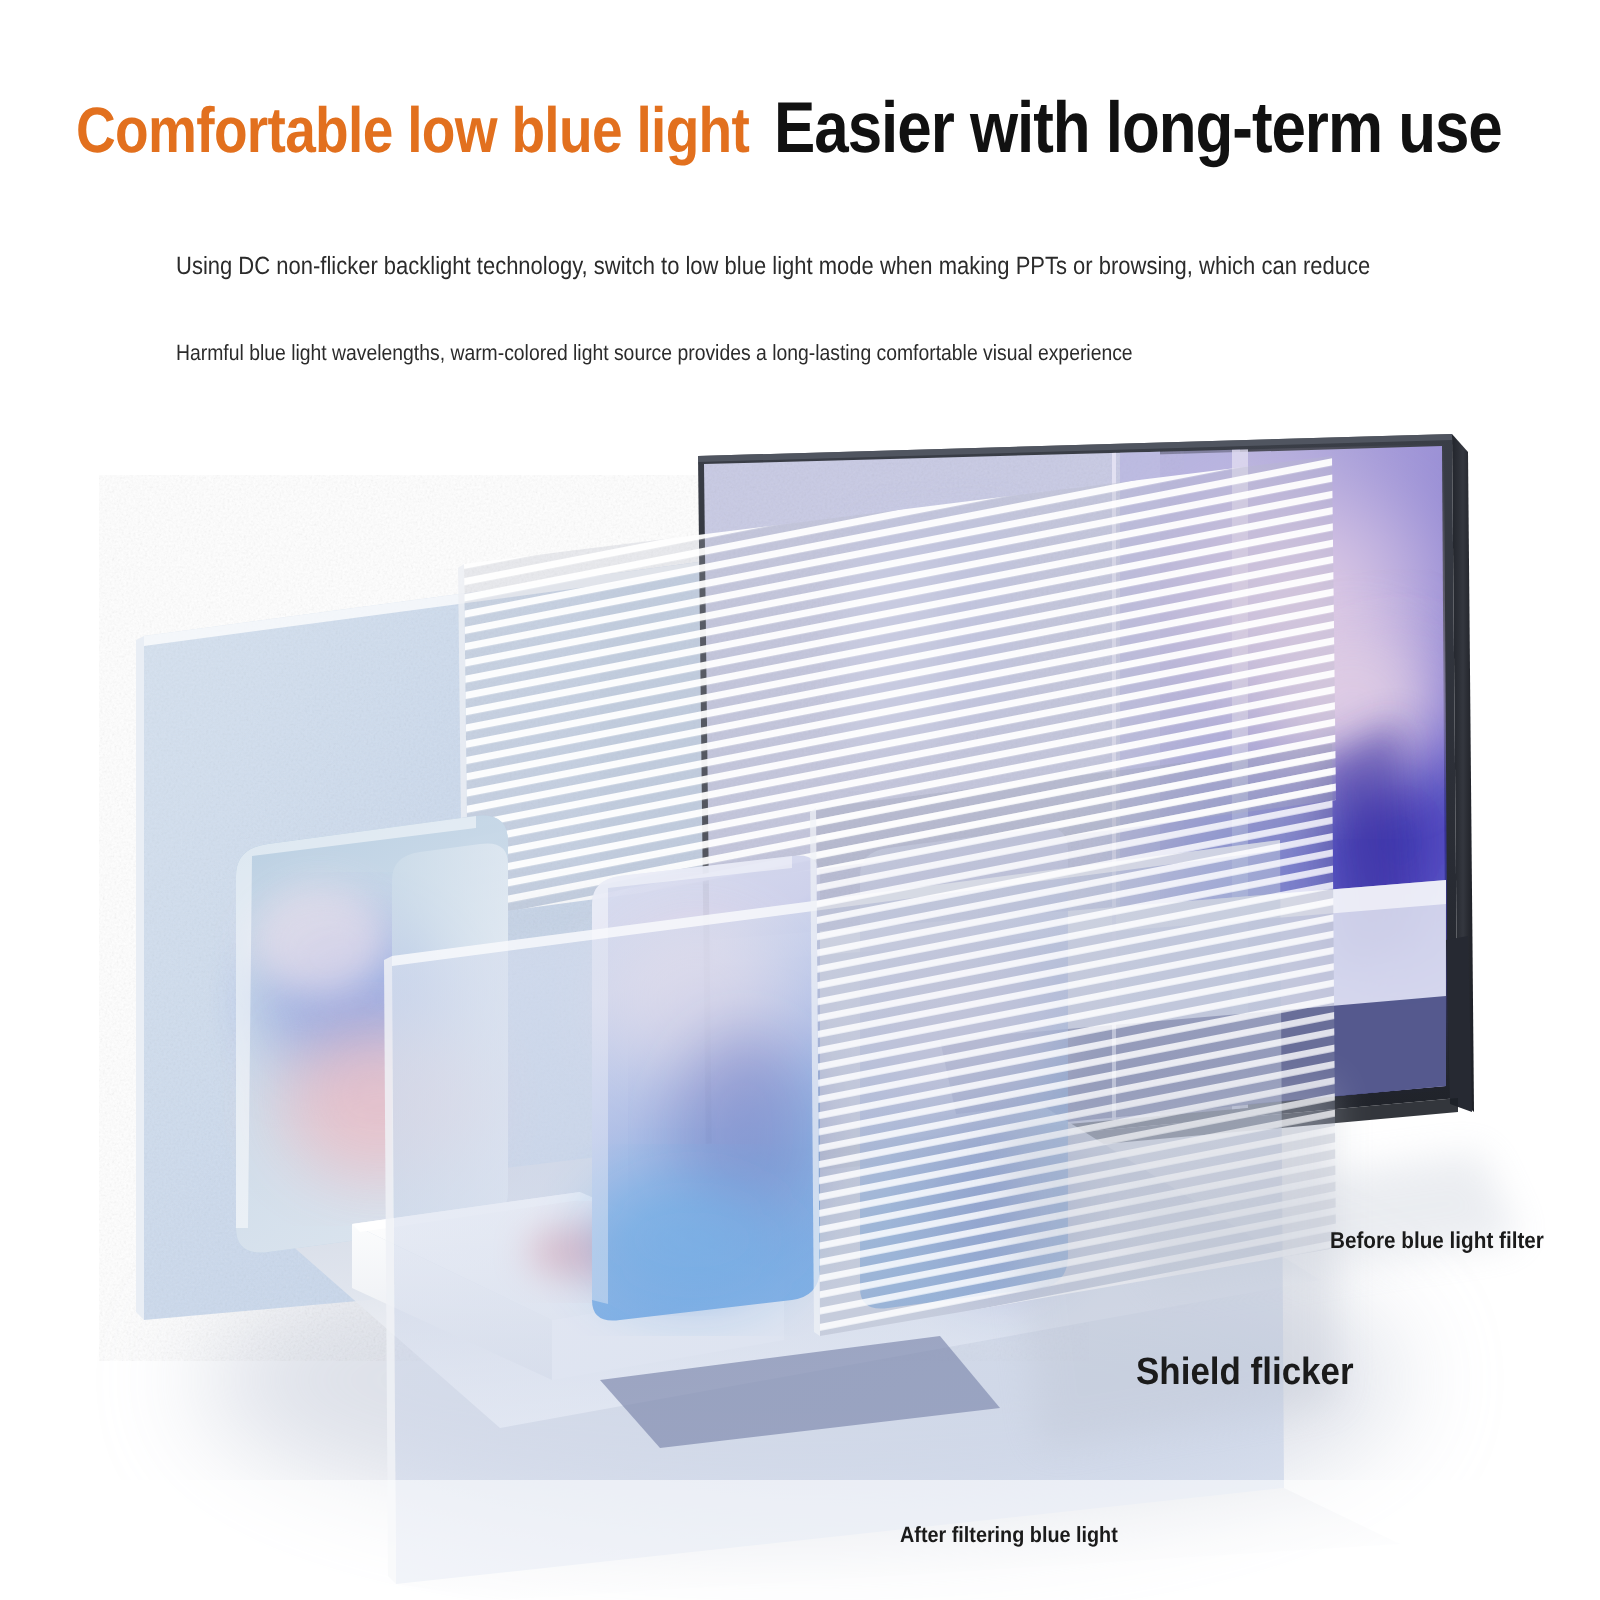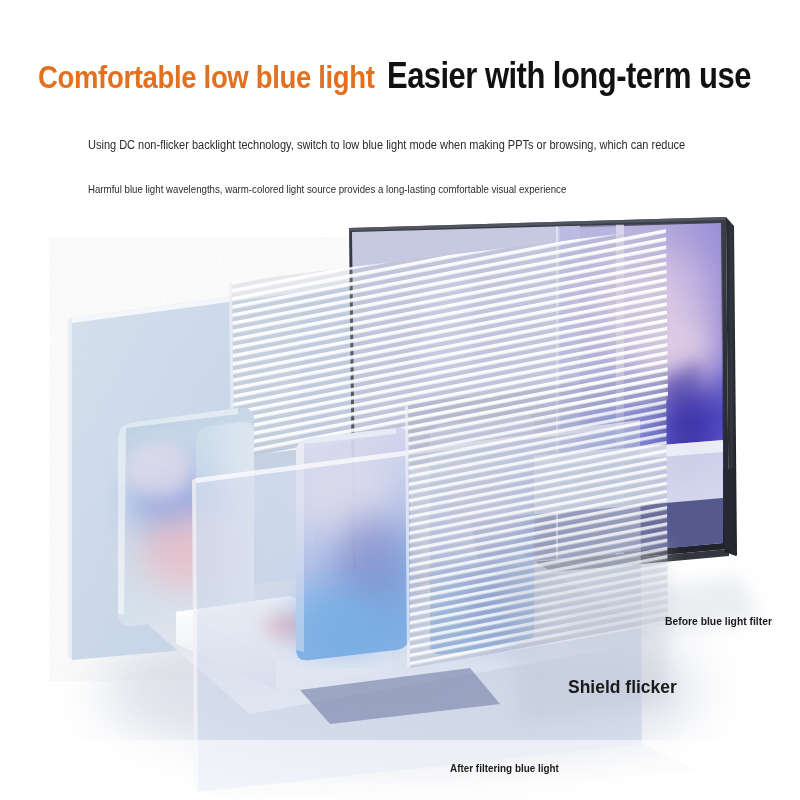--- a/index.html
+++ b/index.html
@@ -12,21 +12,21 @@
     height: 800px;
     overflow: hidden;
     font-family: "Liberation Sans", sans-serif;
     position: relative;
   }
 
   
   .header {
     position: absolute;
     left: 0;
-    top: 12px;
+    top: 0;
     width: 718px;
     height: 200px;
     z-index: 60;
   }
   .title-row {
     position: absolute;
     left: 38px;
     top: 46px;
     display: flex;
     align-items: baseline;

